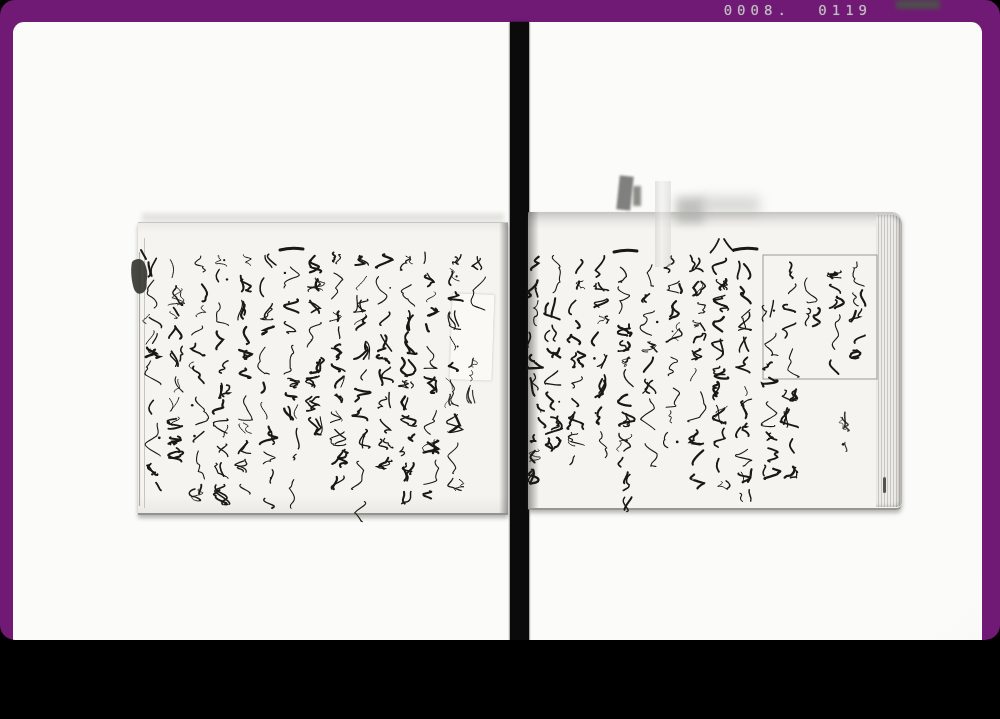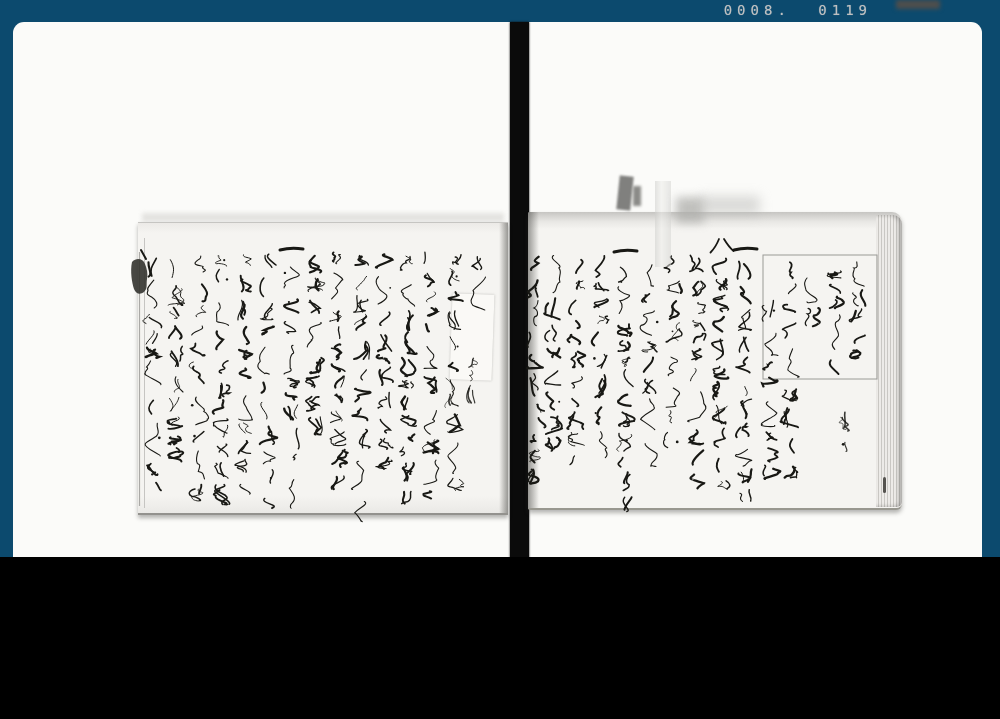--- a/index.html
+++ b/index.html
@@ -1,17 +1,17 @@
 <!DOCTYPE html>
 <html><head>
 <meta charset="utf-8">
 <style>
   html,body{margin:0;padding:0;background:#000;}
-  .frame{position:relative;width:1000px;height:557px;background:#0c4a6e;overflow:hidden;
-         font-family:"DejaVu Sans","Liberation Sans",sans-serif;}
+  .frame{position:relative;width:1000px;height:640px;background:#701a75;overflow:hidden;
+         font-family:"DejaVu Sans","Liberation Sans",sans-serif;border-radius:15px;}
   .screen{position:absolute;left:13px;top:22px;width:969px;height:665px;border-radius:11px;
           background:radial-gradient(120% 120% at 45% 40%, #fbfbf9 58%, #f1f1ee 90%, #eaeae7 100%);}
   .counter{position:absolute;top:1px;right:128px;height:19px;line-height:19px;
            font-family:"DejaVu Sans Mono","Liberation Mono",monospace;font-size:14px;
            color:#c0c0c0;letter-spacing:5px;text-shadow:0 0 1px rgba(255,255,255,.35);}
   .counter .grp{margin-left:14px;}
   .bar-patch{position:absolute;left:896px;top:0;width:44px;height:9px;background:#4e4e4c;filter:blur(2px);}
   .gutter-strip{position:absolute;left:510px;top:22px;width:19px;height:665px;background:#0b0b0b;box-shadow:0 0 2px #0b0b0b;}
   .left-top-shadow{position:absolute;left:142px;top:213px;width:362px;height:9px;background:#dcdbd8;filter:blur(2px);opacity:.75;}
   .page{position:absolute;box-shadow:0 3px 4px rgba(50,50,46,.35);}

